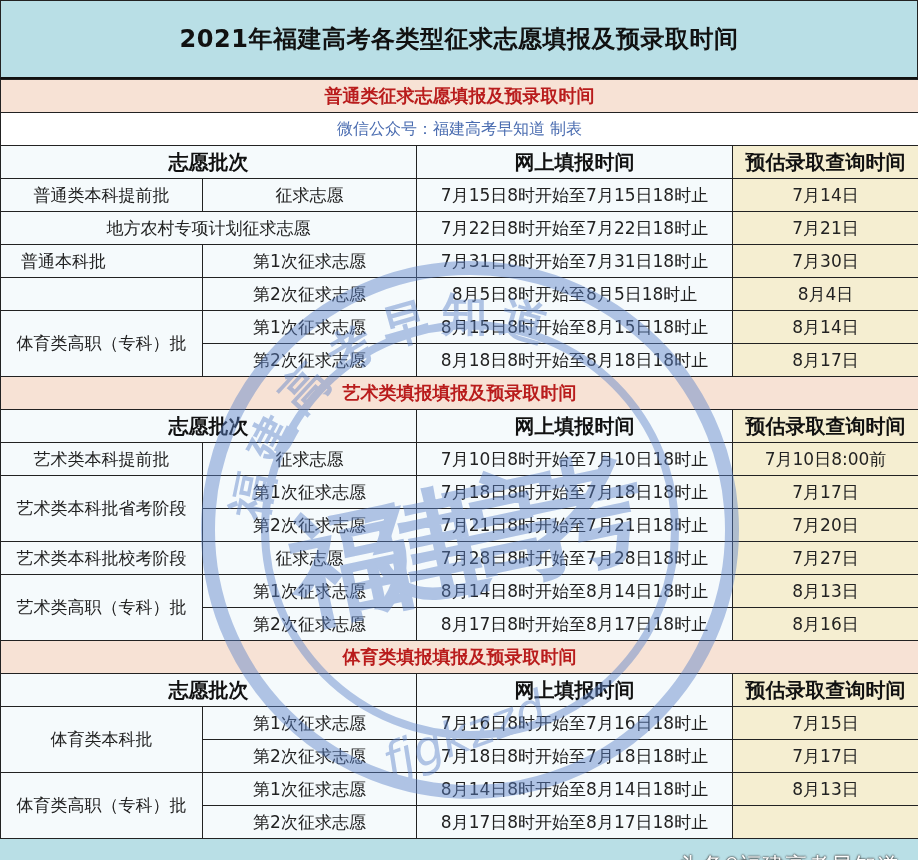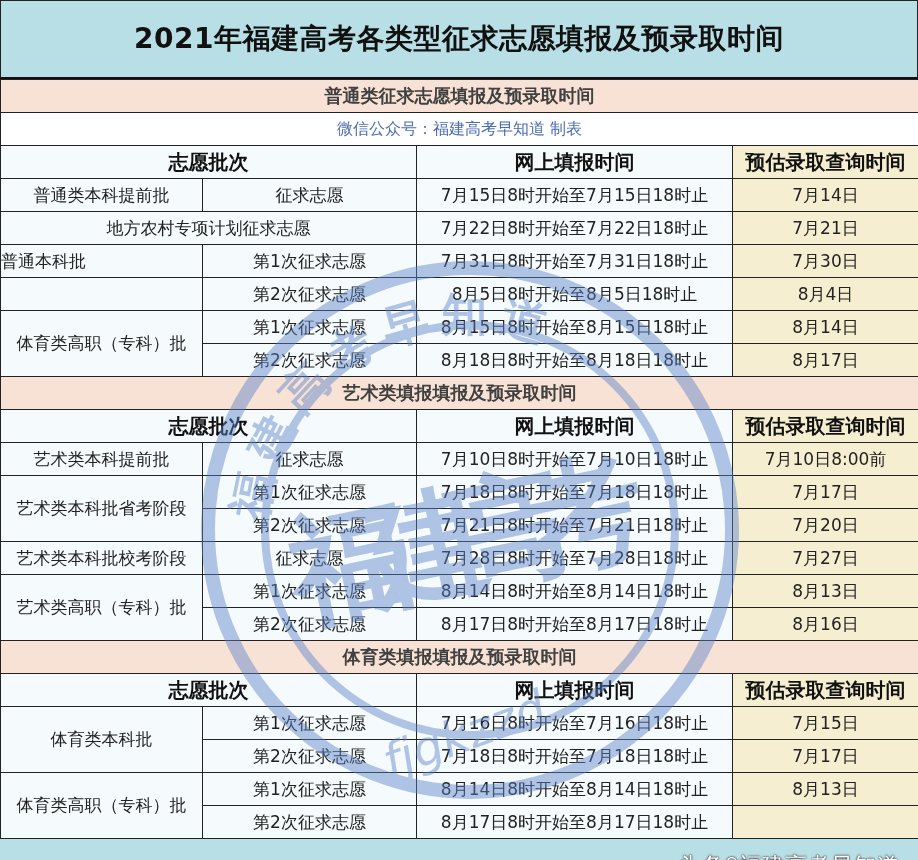--- a/index.html
+++ b/index.html
@@ -1,29 +1,29 @@
 <!DOCTYPE html>
 <html><head>
 <meta charset="utf-8">
 <style>
   html, body { margin:0; padding:0; }
   body { width:918px; height:860px; background:#b9dfe6; overflow:hidden; position:relative;
          font-family:"DejaVu Sans","Liberation Sans",sans-serif; color:#1a1a1a; }
   .sheet { position:absolute; left:0; top:0; width:918px; }
   .title { height:79px; background:#b9dfe6; border:1px solid #222; border-bottom:2px solid #111;
            display:flex; align-items:center; justify-content:center;
-           font-size:28px; font-weight:bold; color:#111; letter-spacing:0.5px; box-sizing:border-box; }
+           font-size:24px; font-weight:bold; color:#111; letter-spacing:0.5px; box-sizing:border-box; }
   table { border-collapse:collapse; width:918px; table-layout:fixed; position:relative; z-index:1; }
   td { border:1px solid #222; height:32px; padding:0; text-align:center; vertical-align:middle;
        font-size:17px; color:#222; white-space:nowrap; overflow:hidden; background:transparent; }
-  td.section { background:rgba(252,226,212,0.92); font-weight:bold; font-size:18px; color:#404040; height:32px; }
+  td.section { background:rgba(252,226,212,0.92); font-weight:bold; font-size:18px; color:#b91c1c; height:32px; }
   td.credit { background:#fff; color:#4a6cb0; font-weight:normal; font-size:16px; }
   td.hdr { font-weight:bold; font-size:20px; color:#111; }
   td.q { background:rgba(255,241,204,0.85); }
-  td.left { text-align:left; padding-left:0; }
+  td.left { text-align:left; padding-left:20px; }
   .white td { background-color:rgba(255,255,255,0.85); }
   .white td.q { background:rgba(255,241,204,0.85); }
   .bottom-band { position:absolute; left:0; top:840px; width:918px; height:20px; background:#b9dfe6; }
   .watermark { position:absolute; left:190px; top:250px; width:560px; height:560px; z-index:2; pointer-events:none; opacity:0.45; }
   .corner-mark { position:absolute; right:18px; top:851px; z-index:3; font-size:22px; color:#fff;
                  text-shadow:0 0 2px #333, 0 0 2px #333; letter-spacing:1px;font-family:Liberation Mono, monospace; }
 </style>
 </head>
 <body>
 

